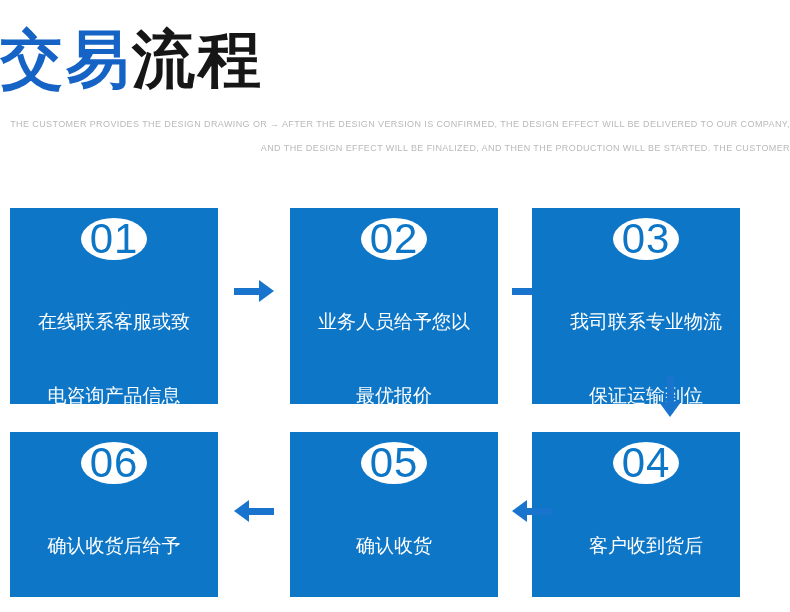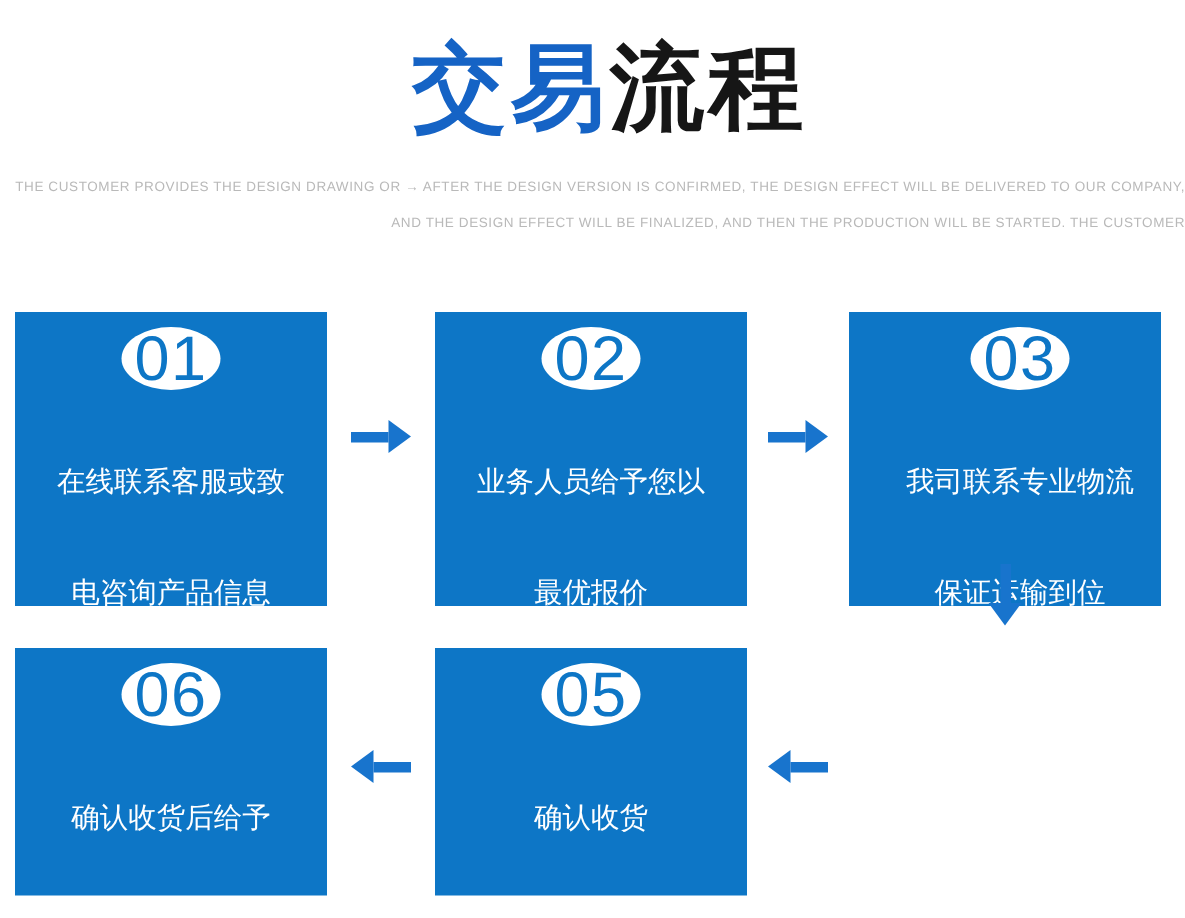--- a/index.html
+++ b/index.html
@@ -13,27 +13,25 @@
     background: #ffffff;
     overflow: hidden;
   }
 
   
   .title {
     position: absolute;
     top: 16px;
     left: 0;
     width: 100%;
-    text-align: center;
     font-size: 63px;
     font-weight: bold;
     letter-spacing: 3px;
     line-height: 86px;
     white-space: nowrap;
-    padding-left: 23px;
   }
   .title .t-blue  { color: #1563c5; }
   .title .t-black { color: #161616; }
 
   
   .subtitle {
     position: absolute;
     top: 112px;
     left: 0;
     width: 100%;
@@ -53,21 +51,21 @@
     width: 208px;
     background: #0d76c6;
     display: flex;
     flex-direction: column;
     align-items: center;
   }
   .row1 { top: 208px; height: 196px; }
   .row2 { top: 432px; height: 165px; }
   .col-a { left: 10px; }
   .col-b { left: 290px; }
-  .col-c { left: 566px; padding-left: 20px; }
+  .col-c { left: 532px; padding-left: 20px; }
 
   .num-circle {
     margin-top: 10px;
     width: 66px;
     height: 66px;
     border-radius: 50%;
     background: #ffffff;
     display: flex;
     align-items: center;
     justify-content: center;
@@ -175,20 +173,29 @@
       <span class="line">我司联系专业物流</span>
       <span class="line">保证运输到位</span>
     </div>
   </div>
 
   <div class="arrow-down-wrap ad1">
     <span class="shaft-v"></span>
     <span class="head-d"></span>
   </div>
 
+  <div class="step-box row2 col-c">
+    <div class="num-circle">
+      <span class="num">04</span>
+    </div>
+    <div class="step-text">
+      <span class="line">客户收到货后</span>
+      <span class="line">开始验货</span>
+    </div>
+  </div>
 
   <div class="arrow al1">
     <span class="head-l"></span>
     <span class="shaft-h"></span>
   </div>
 
   <div class="step-box row2 col-b">
     <div class="num-circle">
       <span class="num">05</span>
     </div>

